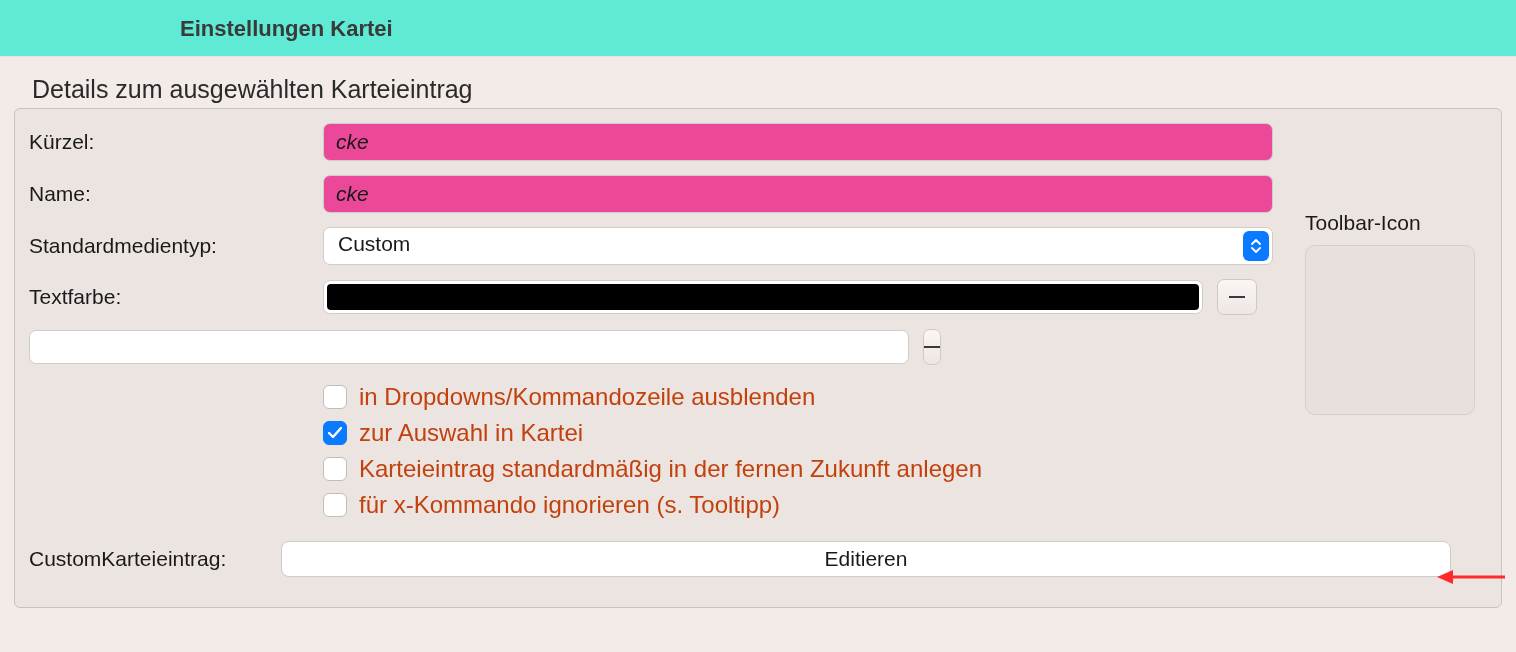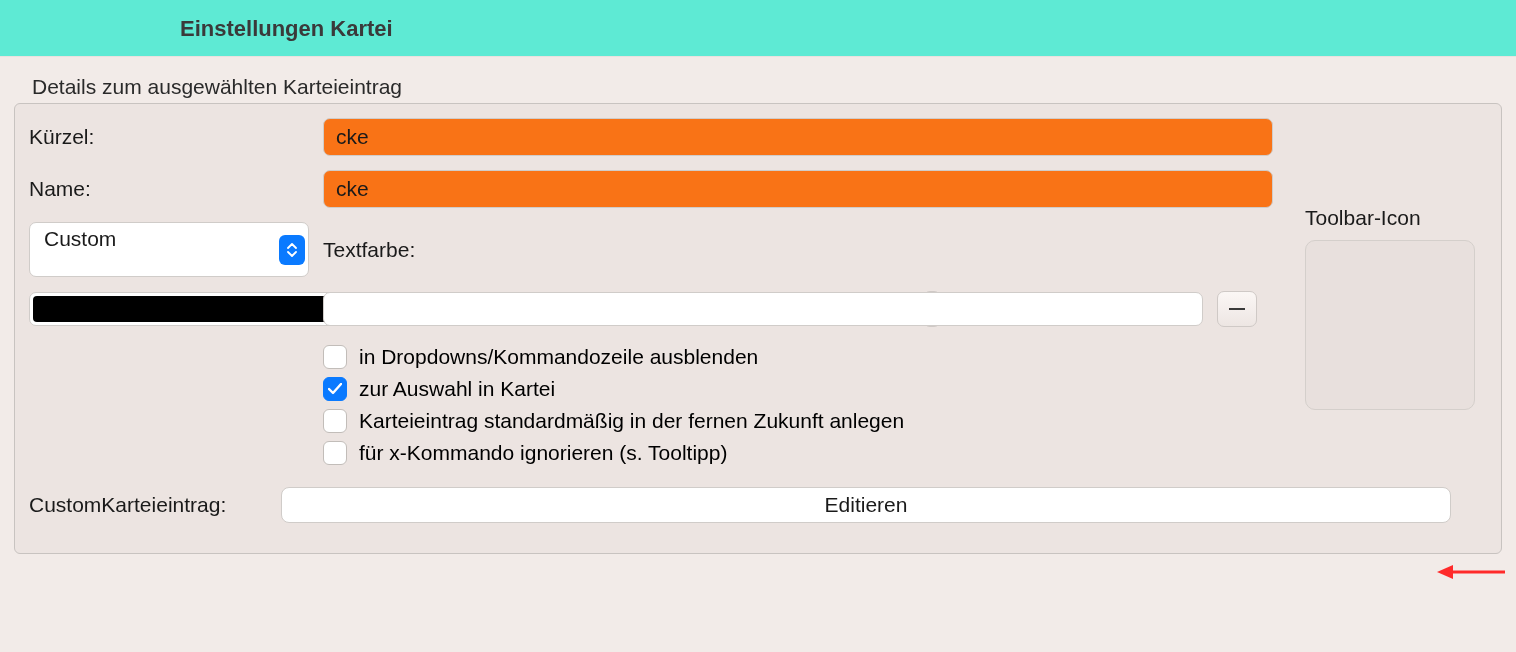--- a/index.html
+++ b/index.html
@@ -19,21 +19,21 @@
   }
   .header-title {
     font-size: 22px;
     font-weight: 600;
     color: #3a3a3a;
   }
   .content {
     padding: 18px 14px 0 14px;
   }
   .fieldset-label {
-    font-size: 21px;
+    font-size: 25px;
     color: #2a2a2a;
     padding-left: 18px;
     margin-bottom: 4px;
   }
   .fieldset {
     border: 1px solid #c8c3c0;
     border-radius: 6px;
     background: #ece4e1;
     padding: 14px 14px 30px 14px;
     position: relative;
@@ -48,33 +48,34 @@
   .label {
     text-align: left;
     font-size: 21px;
     color: #1a1a1a;
   }
   .text-input {
     width: 100%;
     height: 38px;
     border: 1px solid #d0ccc9;
     border-radius: 7px;
-    background: #f97316;
+    background: #ec4899;
     font-size: 21px;
     padding: 4px 12px;
     color: #1a1a1a;
     outline: none;
+    font-style: italic;
   }
   .select-wrap {
     position: relative;
     width: 100%;
   }
   .select {
     width: 100%;
-    height: 55px;
+    height: 38px;
     border: 1px solid #d0ccc9;
     border-radius: 7px;
     background: #fff;
     font-size: 21px;
     padding: 4px 14px;
     color: #1a1a1a;
     appearance: none;
     -webkit-appearance: none;
     outline: none;
     cursor: default;
@@ -128,22 +129,22 @@
   }
   .minus {
     width: 16px;
     height: 2px;
     background: #3a3a3a;
   }
   .checkbox-row {
     display: flex;
     align-items: center;
     gap: 12px;
-    font-size: 21px;
-    color: #000000;
+    font-size: 24px;
+    color: #c2410c;
     margin-bottom: 8px;
   }
   .checkbox {
     width: 24px;
     height: 24px;
     border-radius: 6px;
     border: 1px solid #c2bdb9;
     background: #fff;
     display: inline-flex;
     align-items: center;
@@ -228,20 +229,21 @@
     </div>
 
     <div class="form-grid">
 
       <div class="label">Kürzel:</div>
       <input class="text-input" value="cke" style="">
 
       <div class="label">Name:</div>
       <input class="text-input" value="cke" style="">
 
+      <div class="label">Standardmedientyp:</div>
       <div class="select-wrap">
         <div class="select">Custom</div>
         <div class="select-arrows">
           <svg width="10" height="6" viewBox="0 0 10 6">
               <path d="M1 5 L5 1 L9 5" stroke="#fff" stroke-width="1.8" fill="none" stroke-linecap="round" stroke-linejoin="round"></path>
             </svg>
           <svg width="10" height="6" viewBox="0 0 10 6">
               <path d="M1 1 L5 5 L9 1" stroke="#fff" stroke-width="1.8" fill="none" stroke-linecap="round" stroke-linejoin="round"></path>
             </svg>
         </div>

